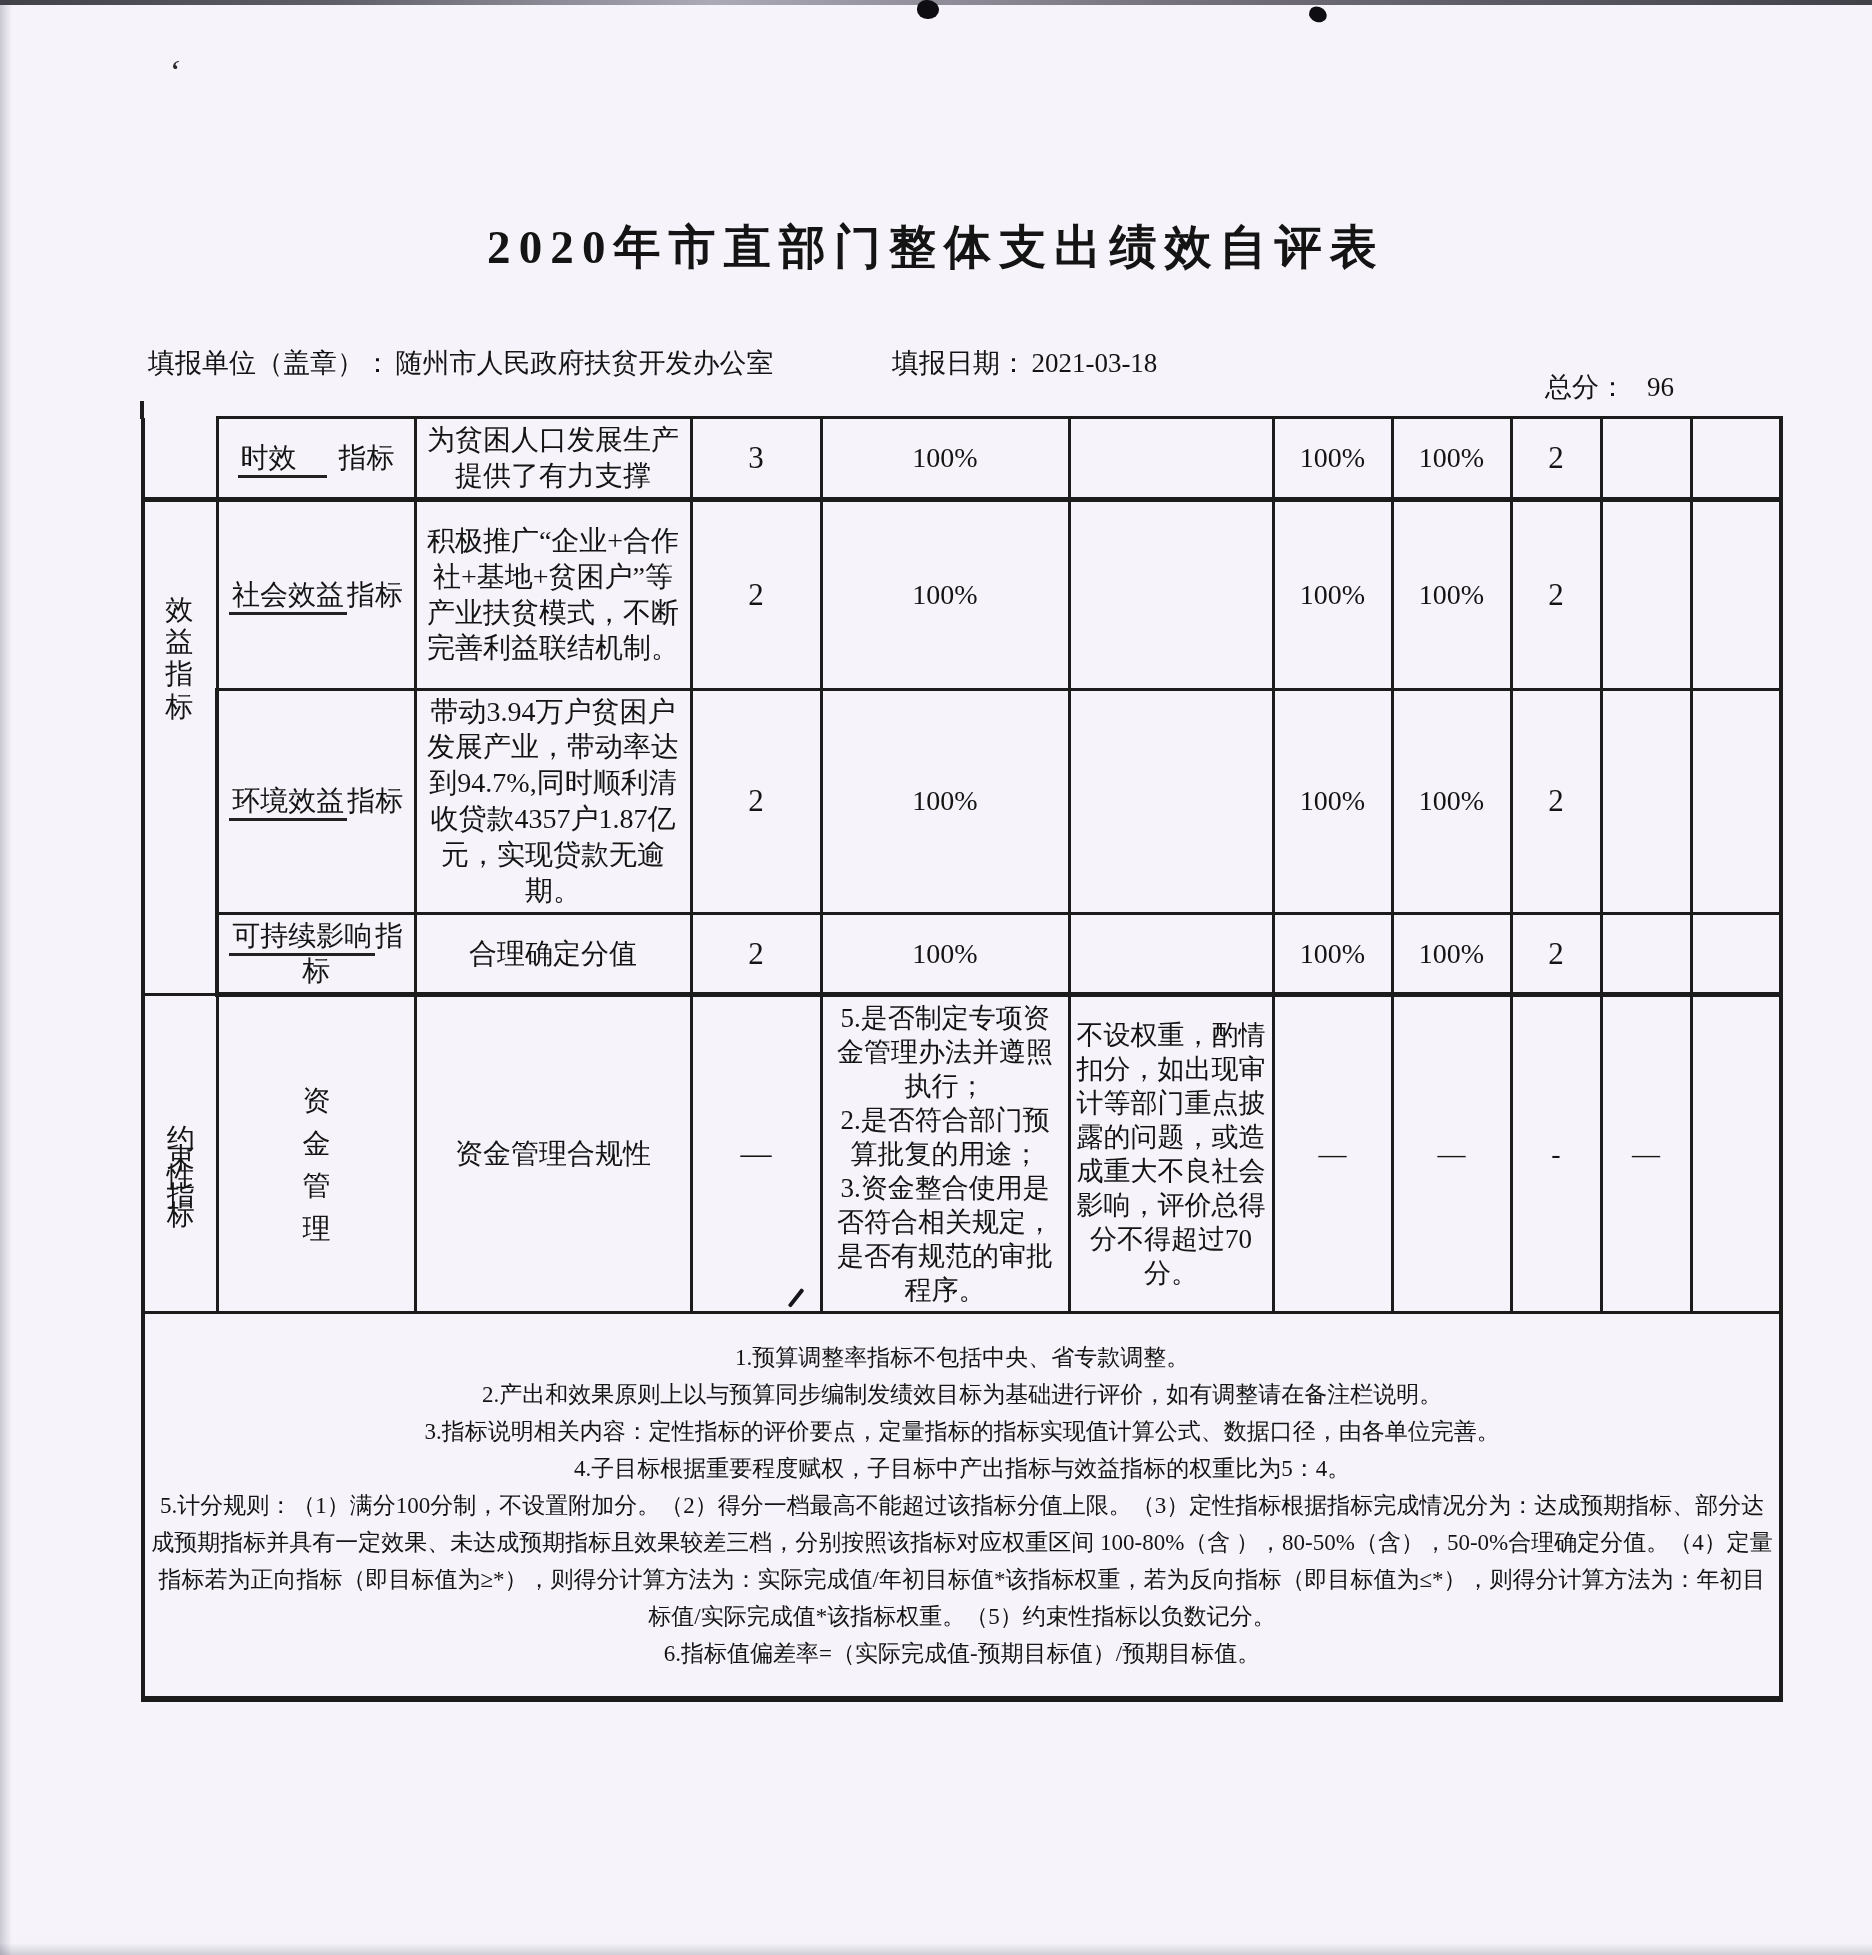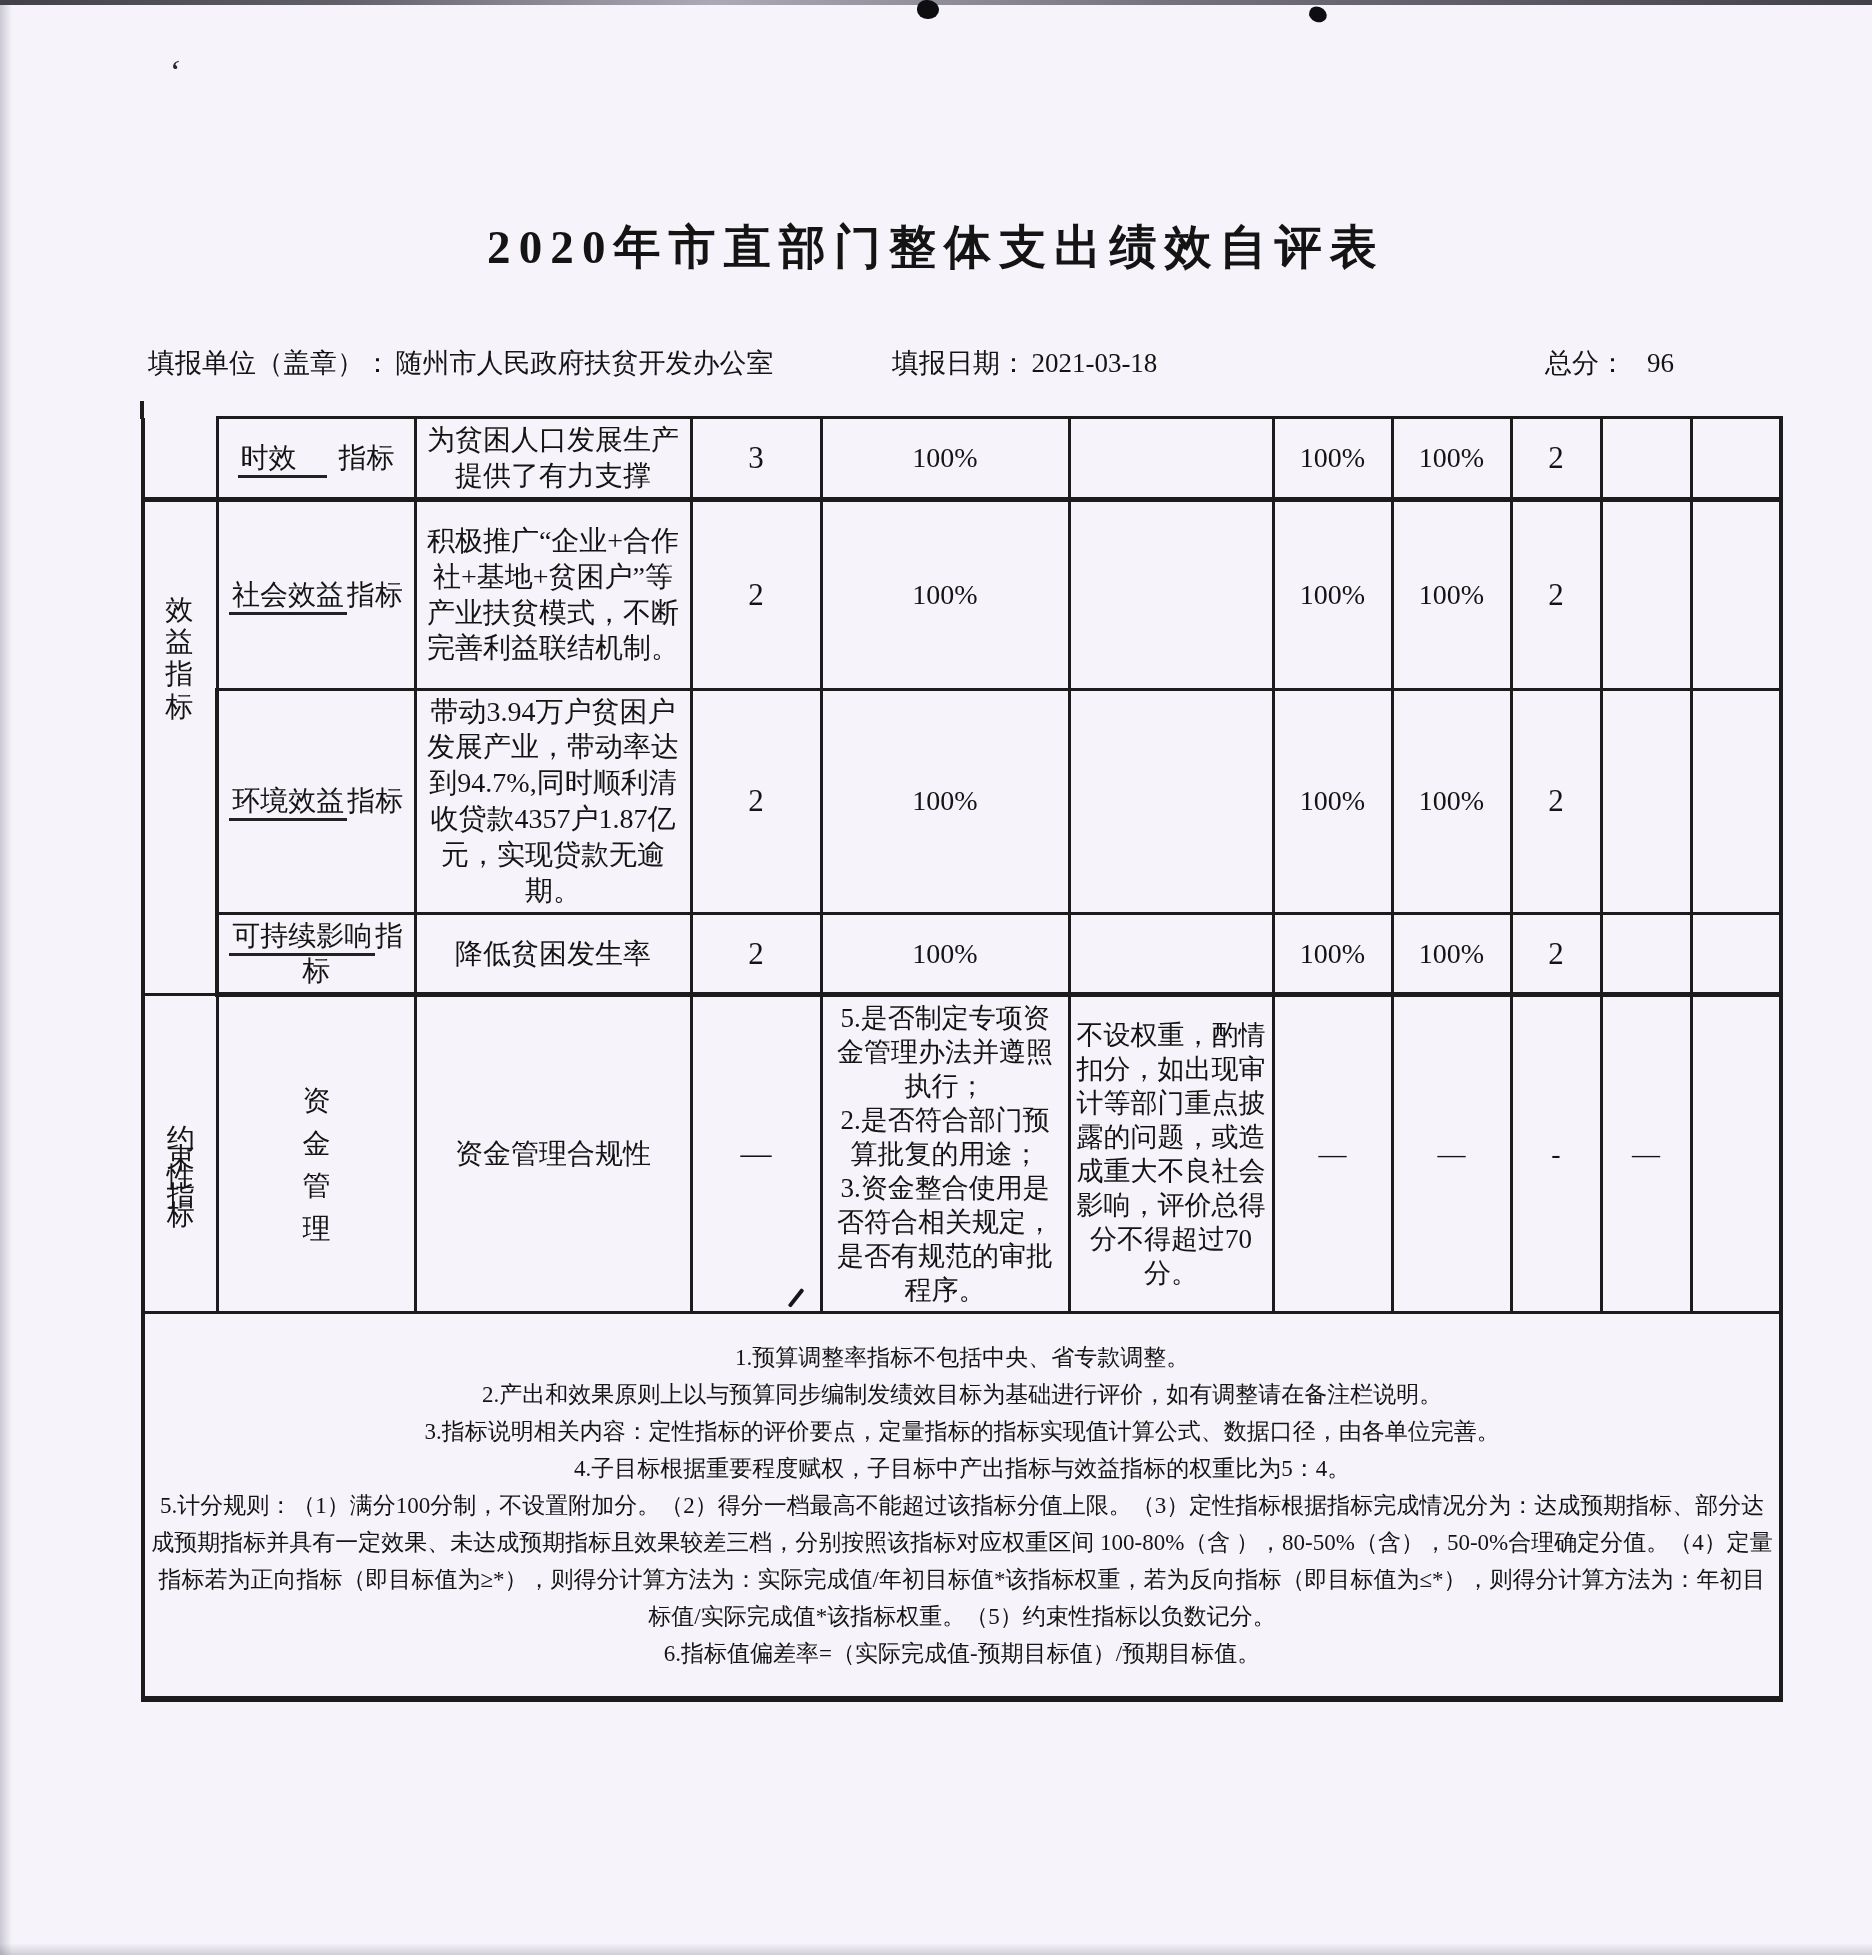--- a/index.html
+++ b/index.html
@@ -19,21 +19,21 @@
   .left-shadow{position:absolute;top:0;left:0;width:12px;height:100%;background:linear-gradient(90deg,rgba(70,66,88,.25),rgba(70,66,88,0));}
   .bottom-shadow{position:absolute;bottom:0;left:0;width:100%;height:12px;background:linear-gradient(0deg,rgba(70,66,88,.22),rgba(70,66,88,0));}
   .border-stub{position:absolute;left:140px;top:401px;width:3.7px;height:18px;background:#1c1c1c;}
 
   
   .title{position:absolute;top:216px;left:0;width:100%;text-align:center;
     font-size:47px;font-weight:bold;letter-spacing:8.1px;white-space:nowrap;}
   .meta{position:absolute;top:345px;font-size:27px;white-space:nowrap;}
   .meta-unit{left:148px;}
   .meta-date{left:892px;}
-  .meta-score{left:1545px;}
+  .meta-score{left:1545px;margin-top:24px;}
   .meta .val{margin-left:4.4px;}
   .meta-score .val{margin-left:21px;}
 
   
   table.main{
     position:absolute;left:141px;top:416px;
     border-collapse:collapse;table-layout:fixed;
     width:1637px;
     font-size:28px;line-height:1.28;border-radius:19px;
   }
@@ -153,21 +153,21 @@
     <td></td>
     <td>100%</td>
     <td>100%</td>
     <td class="num-cell">2</td>
     <td></td>
     <td class="last"></td>
   </tr>
 
   <tr class="r4" style="height:76px">
     <td class="name-cell"><span class="ul">可持续影响</span><span>指标</span></td>
-    <td class="desc-cell">降低贫困发生率</td>
+    <td class="desc-cell">合理确定分值</td>
     <td class="num-cell">2</td>
     <td>100%</td>
     <td></td>
     <td>100%</td>
     <td>100%</td>
     <td class="num-cell">2</td>
     <td></td>
     <td class="last"></td>
   </tr>
 

